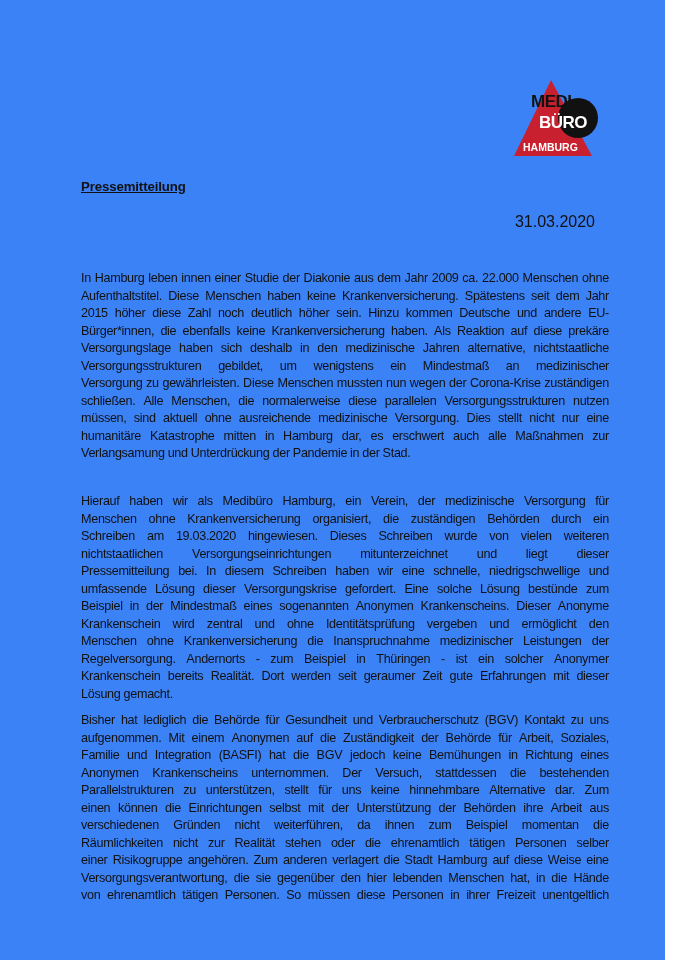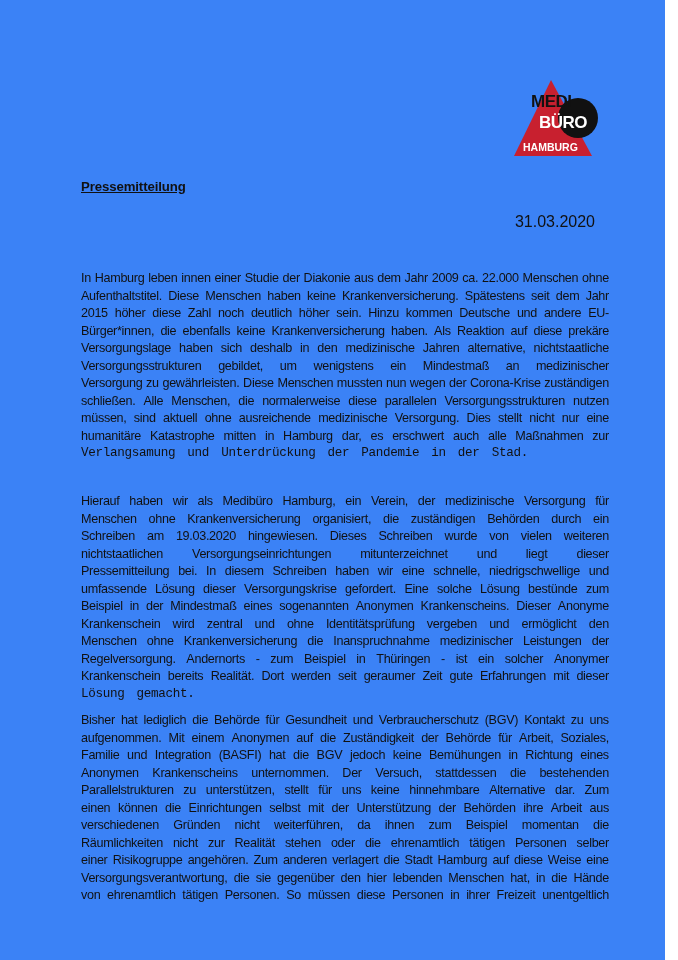--- a/index.html
+++ b/index.html
@@ -61,22 +61,21 @@
       display: flex;
       justify-content: space-between;
       height: 17.5px;
       line-height: 17.5px;
       font-size: 12.6px;
       white-space: nowrap;
       letter-spacing: -0.3px;
     }
     .jl.last {
       justify-content: flex-start;
-      gap: 12px;
-      font-family: Liberation Mono, monospace;
+      gap: 3px;
     }
   </style>
 </head>
 <body>
 
 <div class="page">
 
   <div class="logo">
     <svg width="92" height="82" viewBox="0 0 92 82">
       <polygon points="39,2 2,78 80,78" fill="#c8202f"></polygon>

